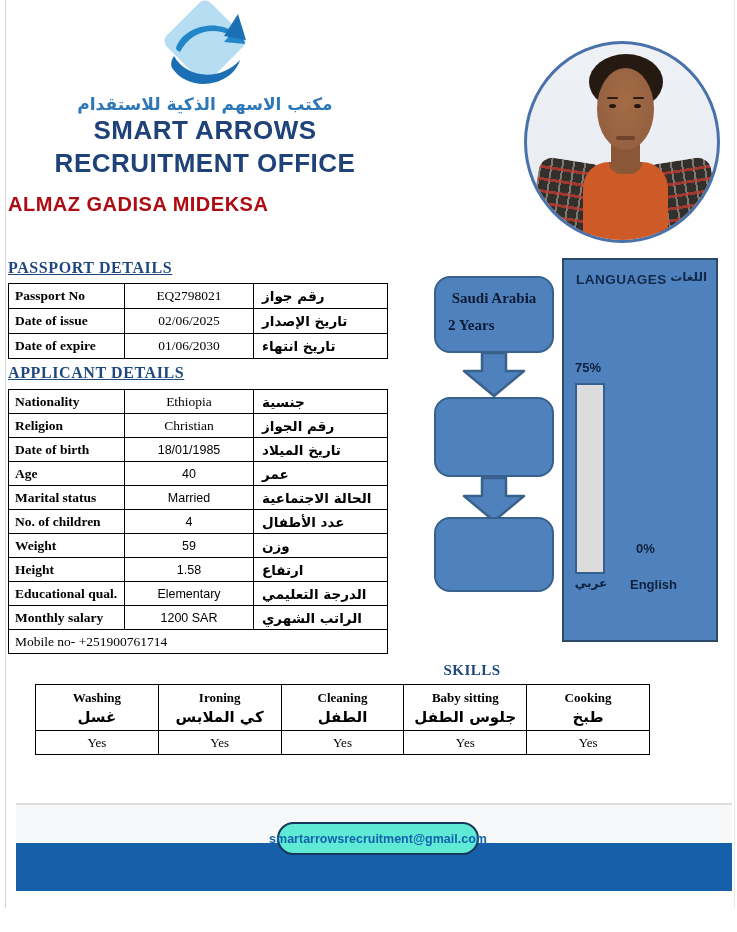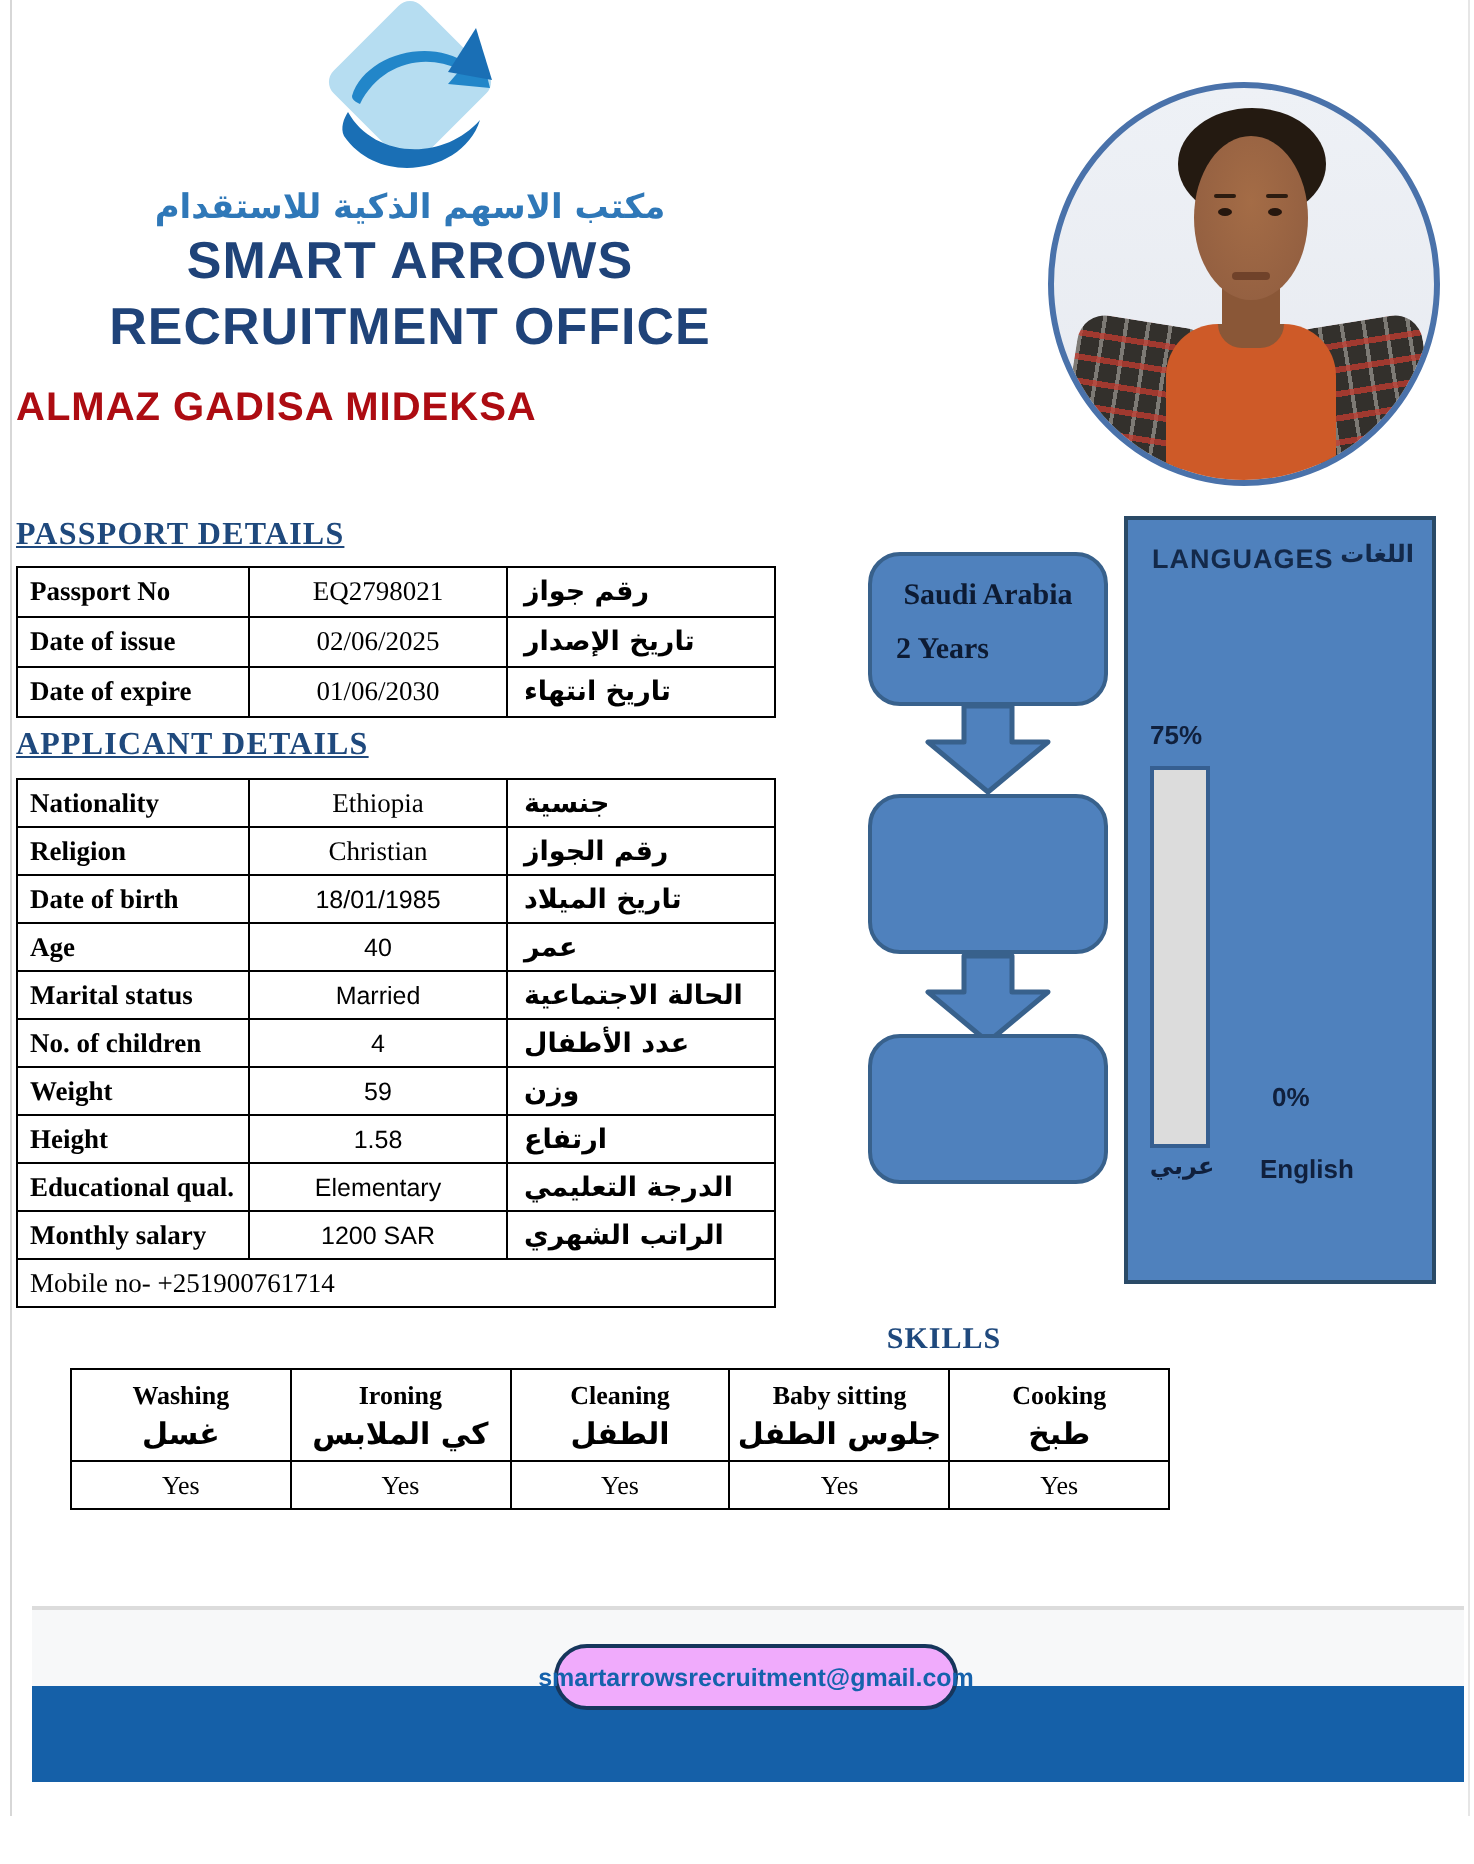--- a/index.html
+++ b/index.html
@@ -64,32 +64,32 @@
   .lang-title { position:absolute; left:12px; top:12px; font-family:"Liberation Sans", sans-serif; font-weight:bold; font-size:13.5px; color:#13294a; letter-spacing:.5px; }
   .lang-title-ar { position:absolute; right:9px; top:10px; font-family:"DejaVu Sans", sans-serif; font-weight:bold; font-size:12px; color:#13294a; }
   .lang-bar { position:absolute; left:11px; top:123px; width:30px; height:191px; background:#dcdcdc; border:2px solid #365f91; }
   .lang-pct-0 { position:absolute; left:11px; top:100px; font-family:"Liberation Sans", sans-serif; font-weight:bold; font-size:13px; color:#10203d; }
   .lang-pct-1 { position:absolute; left:72px; top:281px; font-family:"Liberation Sans", sans-serif; font-weight:bold; font-size:13px; color:#10203d; }
   .lang-lbl-0 { position:absolute; left:6px; top:316px; width:42px; text-align:center; font-family:"DejaVu Sans", sans-serif; font-weight:bold; font-size:12px; color:#10203d; }
   .lang-lbl-1 { position:absolute; left:66px; top:317px; font-family:"Liberation Sans", sans-serif; font-weight:bold; font-size:13px; color:#10203d; }
 
   
   .skills-heading { position:absolute; left:372px; top:662px; width:200px; text-align:center; font-size:15px; font-weight:bold; color:#1f497d; letter-spacing:.5px; }
-  #skills-table { left:35px; top:684px; width:550px; }
+  #skills-table { left:35px; top:684px; width:615px; }
   #skills-table td { text-align:center; vertical-align:middle; }
   #skills-table tr.hd td { height:46px; }
   #skills-table tr.bd td { height:24px; font-size:13px; }
   .sk-en { font-weight:bold; font-size:13px; }
   .sk-ar { font-family:"DejaVu Sans", sans-serif; font-weight:bold; font-size:15px; margin-top:2px; }
 
   
   .footer-hairline { position:absolute; left:16px; top:803px; width:716px; height:2px; background:#dcdcdc; }
   .footer-shade { position:absolute; left:16px; top:805px; width:716px; height:38px; background:#f7f8f9; }
   .footer-band { position:absolute; left:16px; top:843px; width:716px; height:48px; background:#1560a8; }
-  .email-pill { position:absolute; left:277px; top:822px; width:202px; height:33px; background:#f0abfc; border:2.5px solid #16365c; border-radius:17px; display:flex; align-items:center; justify-content:center; }
+  .email-pill { position:absolute; left:277px; top:822px; width:202px; height:33px; background:#5eead4; border:2.5px solid #16365c; border-radius:17px; display:flex; align-items:center; justify-content:center; }
   .email-text { font-family:"Liberation Sans", sans-serif; font-weight:bold; font-size:12.5px; color:#1562ac; }
 </style>
 </head>
 <body>
 
 <div class="page">
 
   <div class="hairline-left"></div>
   <div class="hairline-right"></div>
 

